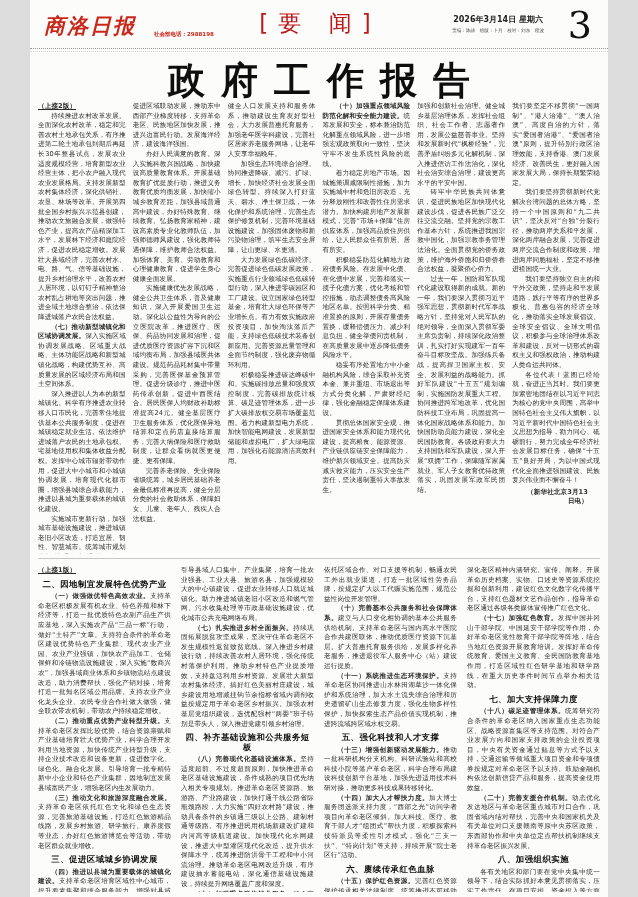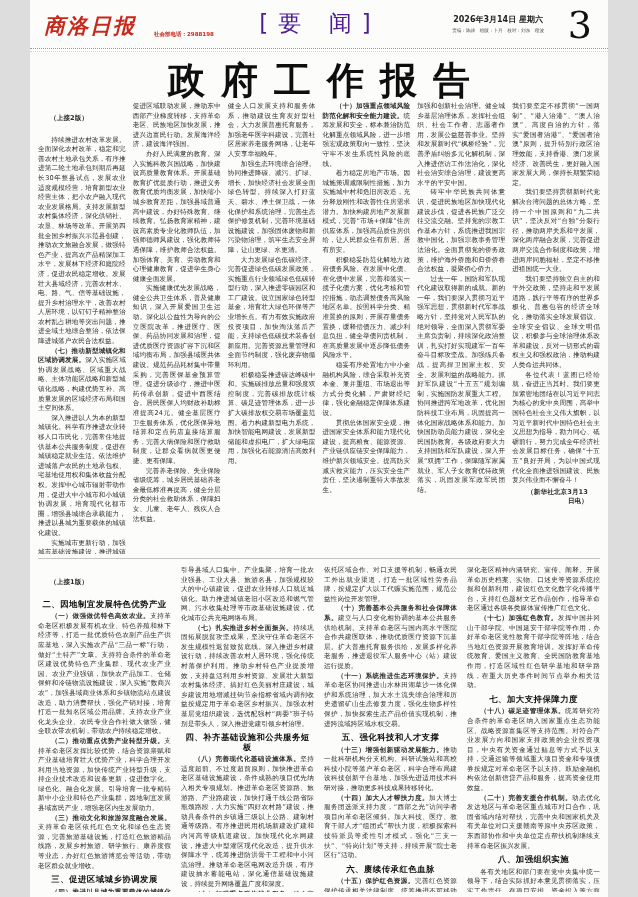--- a/index.html
+++ b/index.html
@@ -4,42 +4,42 @@
 <style>
   html,body{margin:0;padding:0;background:#ddd;}
   .page{position:relative;width:578px;height:897px;margin:0 auto;background:#fcfcfb;
         font-family:"DejaVu Sans","Liberation Sans",sans-serif;color:#1c1c1c;overflow:hidden;}
   
   .masthead{position:absolute;left:8px;right:6px;top:4px;height:42px;}
   .logo{position:absolute;left:6px;top:8px;font-family:"DejaVu Serif","Liberation Serif",serif;
         font-style:italic;font-weight:bold;font-size:21px;color:#c9271a;letter-spacing:2px;}
   .phone{position:absolute;left:116px;top:27px;font-size:5.5px;color:#c9271a;font-weight:bold;}
   .section-tag{position:absolute;left:50%;transform:translateX(-50%);top:4px;
-        font-size:23px;letter-spacing:10px;color:#4c1d95;font-weight:500;white-space:nowrap;}
+        font-size:23px;letter-spacing:10px;color:#b91c1c;font-weight:500;white-space:nowrap;}
   .m-right{position:absolute;right:58px;top:10px;text-align:center;}
   .date{font-size:8px;font-weight:bold;color:#222;white-space:nowrap;}
   .credits{font-size:4.6px;color:#4a4a4a;margin-top:3px;white-space:nowrap;}
   .pageno{position:absolute;right:10px;top:0;font-size:38px;line-height:42px;
         font-family:"DejaVu Serif","Liberation Serif",serif;color:#111;}
   .head-rule{position:absolute;left:0;right:0;top:48px;border-top:1px dotted #9a9a9a;height:2px;
         border-bottom:1px dotted #d2d2d2;}
   
   .headline{position:absolute;top:56px;left:0;right:0;text-align:center;font-size:37px;
         font-weight:bold;color:#0e0e0e;letter-spacing:16px;padding-left:16px;white-space:nowrap;}
   
   .block{position:absolute;left:8px;right:8px;display:flex;}
   .block-top{top:102px;height:452px;gap:7px;}
   .block-bottom{top:566px;height:326px;gap:10px;}
   .divider{position:absolute;left:8px;right:8px;top:558px;border-top:1px solid #c6c6c6;}
   .col{flex:1 1 0;overflow:hidden;text-align:justify;font-size:6.6px;line-height:9.6px;
         color:#2c2c2c;letter-spacing:0.1px;}
   .para{margin:0;text-indent:2em;}
   .para.cont{text-indent:0;}
   .lead{font-weight:bold;margin-top:36px;}
-  .cont-label{margin:12px;font-weight:bold;}
+  .cont-label{margin:0;font-weight:bold;text-decoration:underline;}
   h3.sec{font-size:8.4px;text-align:center;margin:4px 0 3px;letter-spacing:0.5px;color:#111;}
   .signoff{margin:2px 12px 0;text-align:right;font-weight:bold;}
 </style>
 </head>
 <body>
 
 <div class="page">
   <div class="masthead">
     <div class="logo">商洛日报</div>
     <div class="phone">社会部电话：2988198</div>

